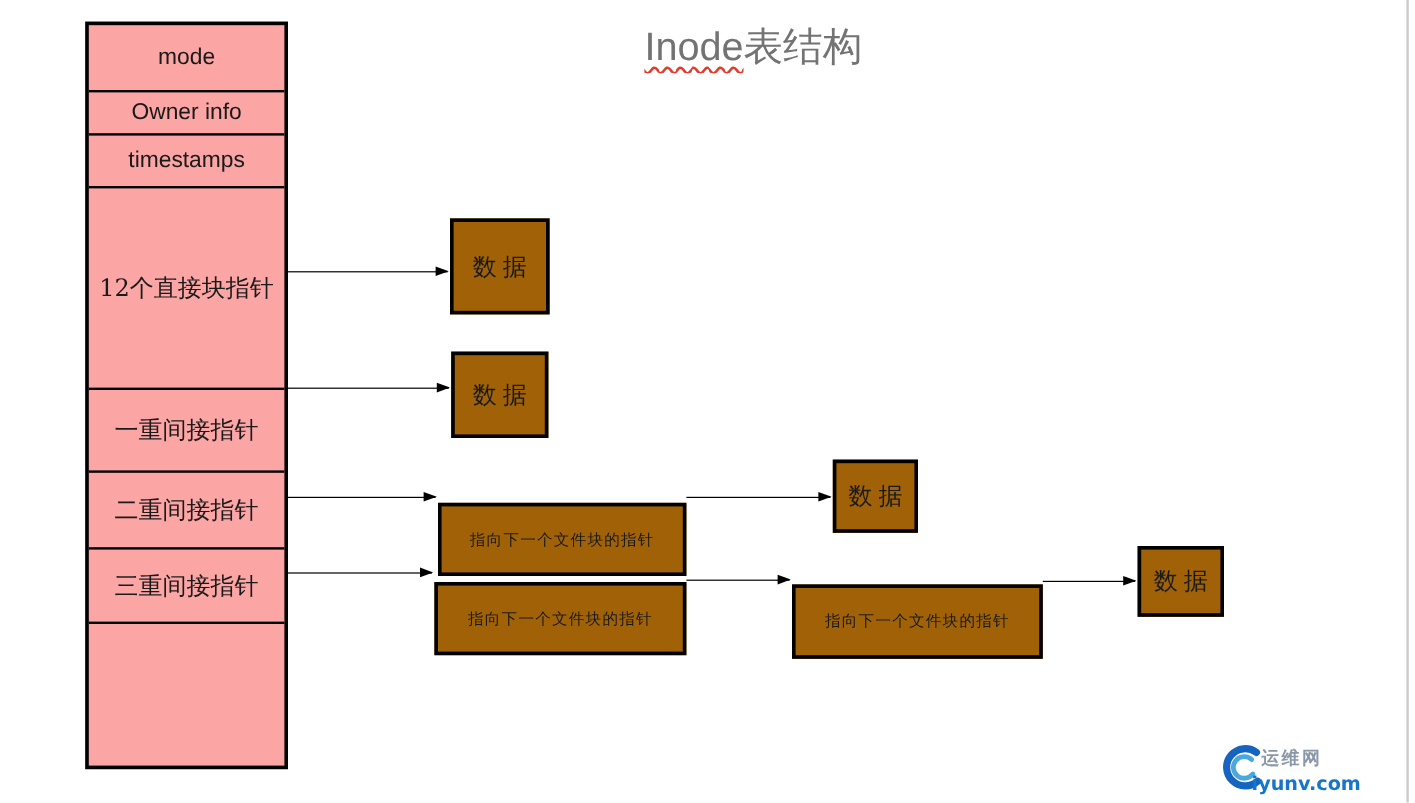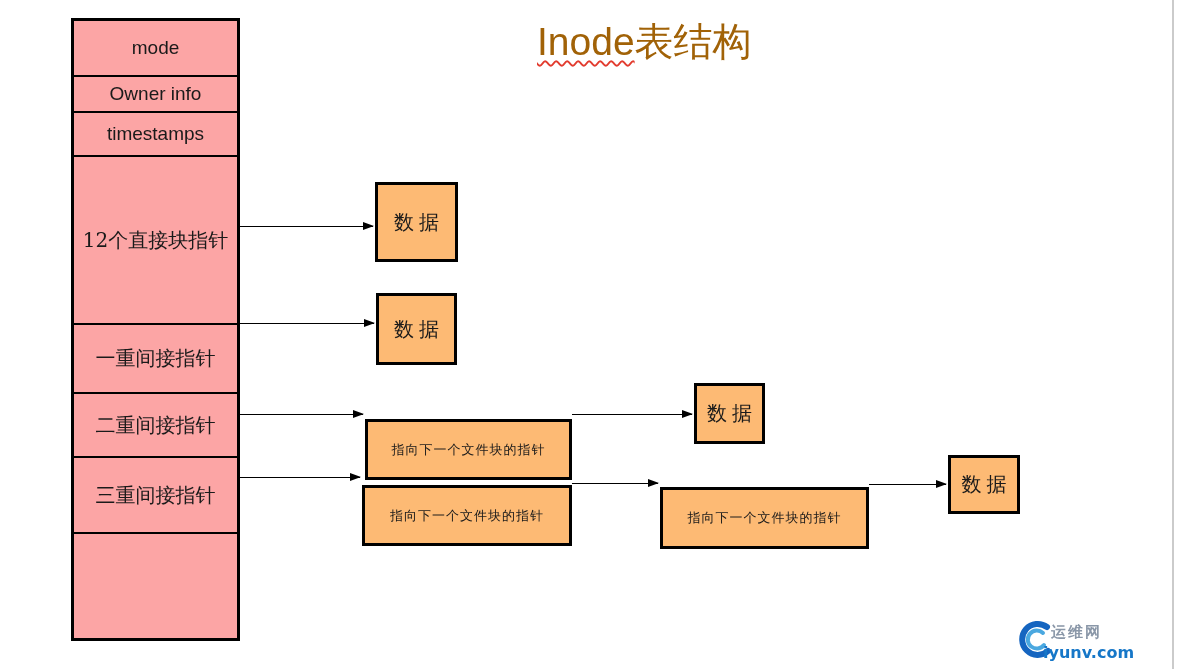--- a/index.html
+++ b/index.html
@@ -7,21 +7,21 @@
   .canvas {
     position:relative;
     width:1179px; height:669px;
     background:#ffffff;
     overflow:hidden;
     font-family:"Liberation Sans", sans-serif;
   }
   
   .title {
     position:absolute; left:537px; top:18px;
-    font-size:39px; line-height:1.25; color:#a16207;
+    font-size:33px; line-height:1.25; color:#737373;
     font-family:"Liberation Sans", sans-serif;
     white-space:nowrap;
   }
   .title .wavy {
     text-decoration:underline;
     text-decoration-style:wavy;
     text-decoration-color:#e23b2e;
     text-decoration-thickness:1.5px;
     text-underline-offset:5px;
     text-decoration-skip-ink:none;
@@ -41,21 +41,21 @@
     flex:0 0 auto;
     overflow:hidden;
   }
   .trow:last-child { border-bottom:none; flex:1 1 auto; }
   .trow.en { font-family:"Liberation Sans", sans-serif; font-size:19px; }
   .trow.cn { font-family:"DejaVu Serif","Liberation Serif",serif; font-size:20px; }
   
   .box {
     position:absolute;
     border:3px solid #000;
-    background:#fdba74;
+    background:#a16207;
     display:flex; align-items:center; justify-content:center;
     color:#1a1a1a;
     font-family:"DejaVu Serif","Liberation Serif",serif;
     white-space:nowrap;
   }
   .data-box { font-size:20px; letter-spacing:5px; padding-left:5px; }
   .ptr-box  { font-size:13px; letter-spacing:1px;margin-top:34px; }
   
   .arrow {
     position:absolute; height:1px; background:#000;
@@ -106,21 +106,21 @@
       </div>
     <div class="trow cn" style="height:168px">
         <span>12个直接块指针</span>
       </div>
     <div class="trow cn" style="height:69px">
         <span>一重间接指针</span>
       </div>
     <div class="trow cn" style="height:64px">
         <span>二重间接指针</span>
       </div>
-    <div class="trow cn" style="height:76px">
+    <div class="trow cn" style="height:62px">
         <span>三重间接指针</span>
       </div>
     <div class="trow cn">
         <span></span>
       </div>
   </div>
 
   <div class="box data-box" style="left:375px; top:182px; width:83px;  height:80px;">
       <span>数据</span>
     </div>

